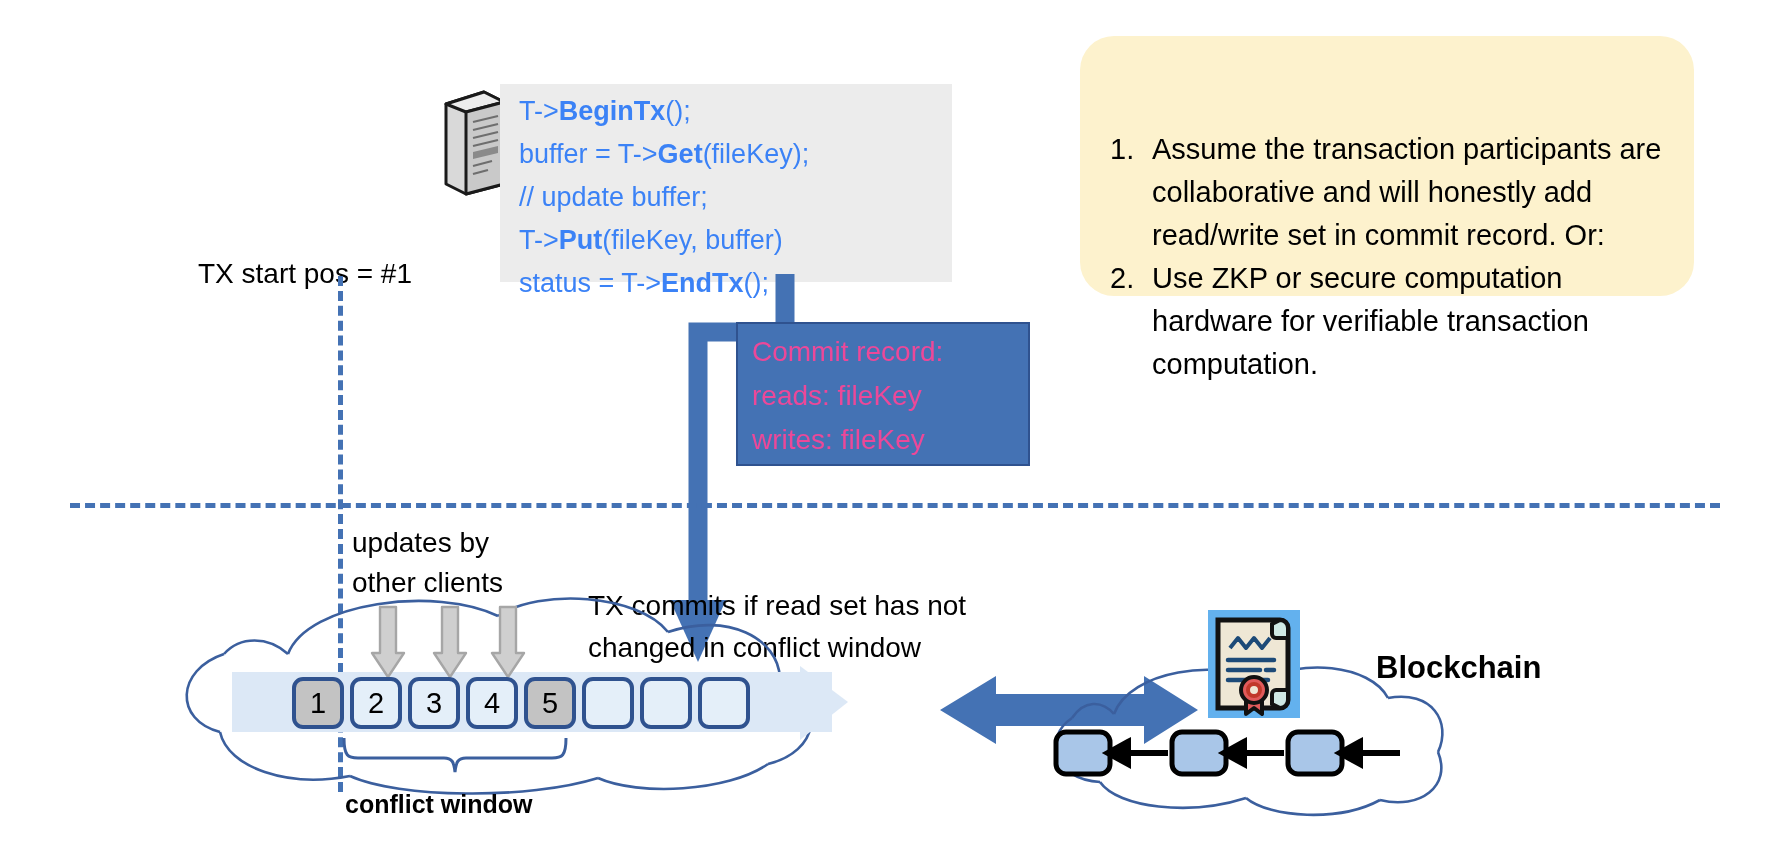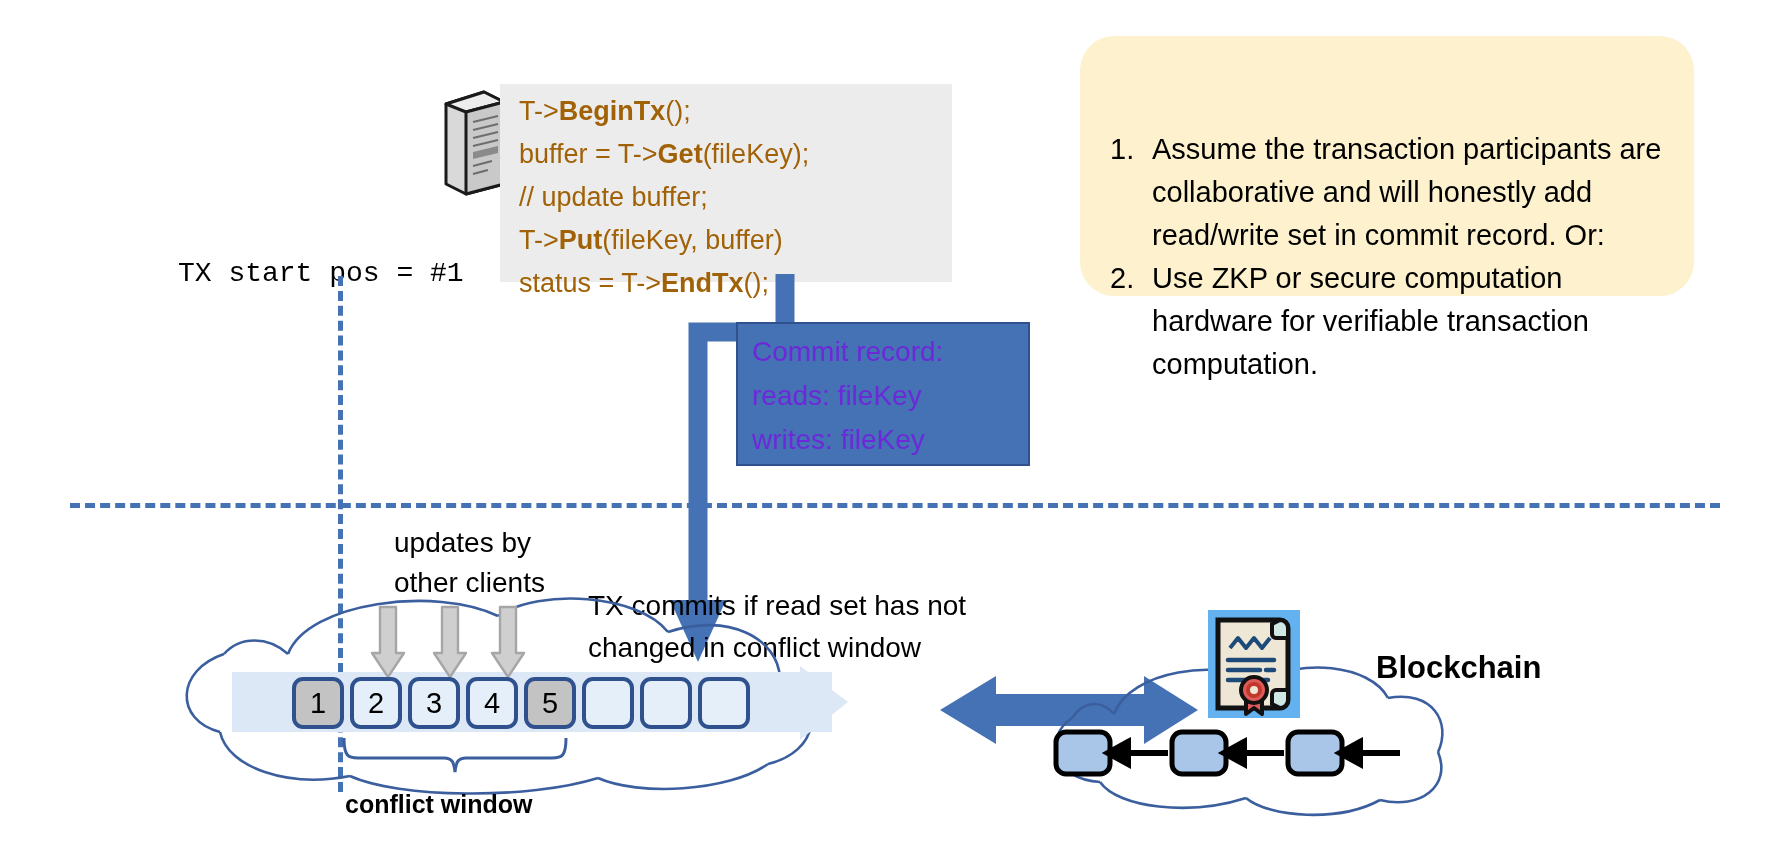--- a/index.html
+++ b/index.html
@@ -46,51 +46,50 @@
     width: 452px;
     height: 198px;
     background: #ececec;
   }
   #code-lines {
     left: 519px;
     top: 90px;
     width: 430px;
     font-size: 27px;
     line-height: 43px;
-    color: #a16207;
+    color: #3b82f6;
     white-space: nowrap;
   }
   #code-lines .ln { display: block; }
   #code-lines b { font-weight: bold; }
 
   
   #tx-start-label {
-    left: 178px;
+    left: 198px;
     top: 258px;
     font-size: 28px;
     white-space: nowrap;
-    font-family: Liberation Mono, monospace;
   }
 
   
   #commit-record-box {
     left: 736px;
     top: 322px;
     width: 290px;
     height: 140px;
     background: #4472b4;
     border: 2px solid #2f528f;
   }
   #commit-record-text {
     left: 752px;
     top: 330px;
     width: 280px;
     font-size: 28px;
     line-height: 44px;
-    color: #6d28d9;
+    color: #ec4899;
     white-space: nowrap;
   }
   #commit-record-text .ln { display: block; }
 
   
   #tx-model-box {
     left: 1080px;
     top: 36px;
     width: 614px;
     height: 260px;
@@ -134,21 +133,21 @@
   }
 
   
   #updates-label {
     left: 352px;
     top: 523px;
     font-size: 28px;
     line-height: 40px;
     white-space: nowrap;
   }
-  #updates-label .ln { display: block; margin-left: 42px; }
+  #updates-label .ln { display: block; }
 
   
   #tx-commits-note {
     left: 588px;
     top: 585px;
     font-size: 28px;
     line-height: 42px;
     white-space: nowrap;
   }
   #tx-commits-note .ln { display: block; }

